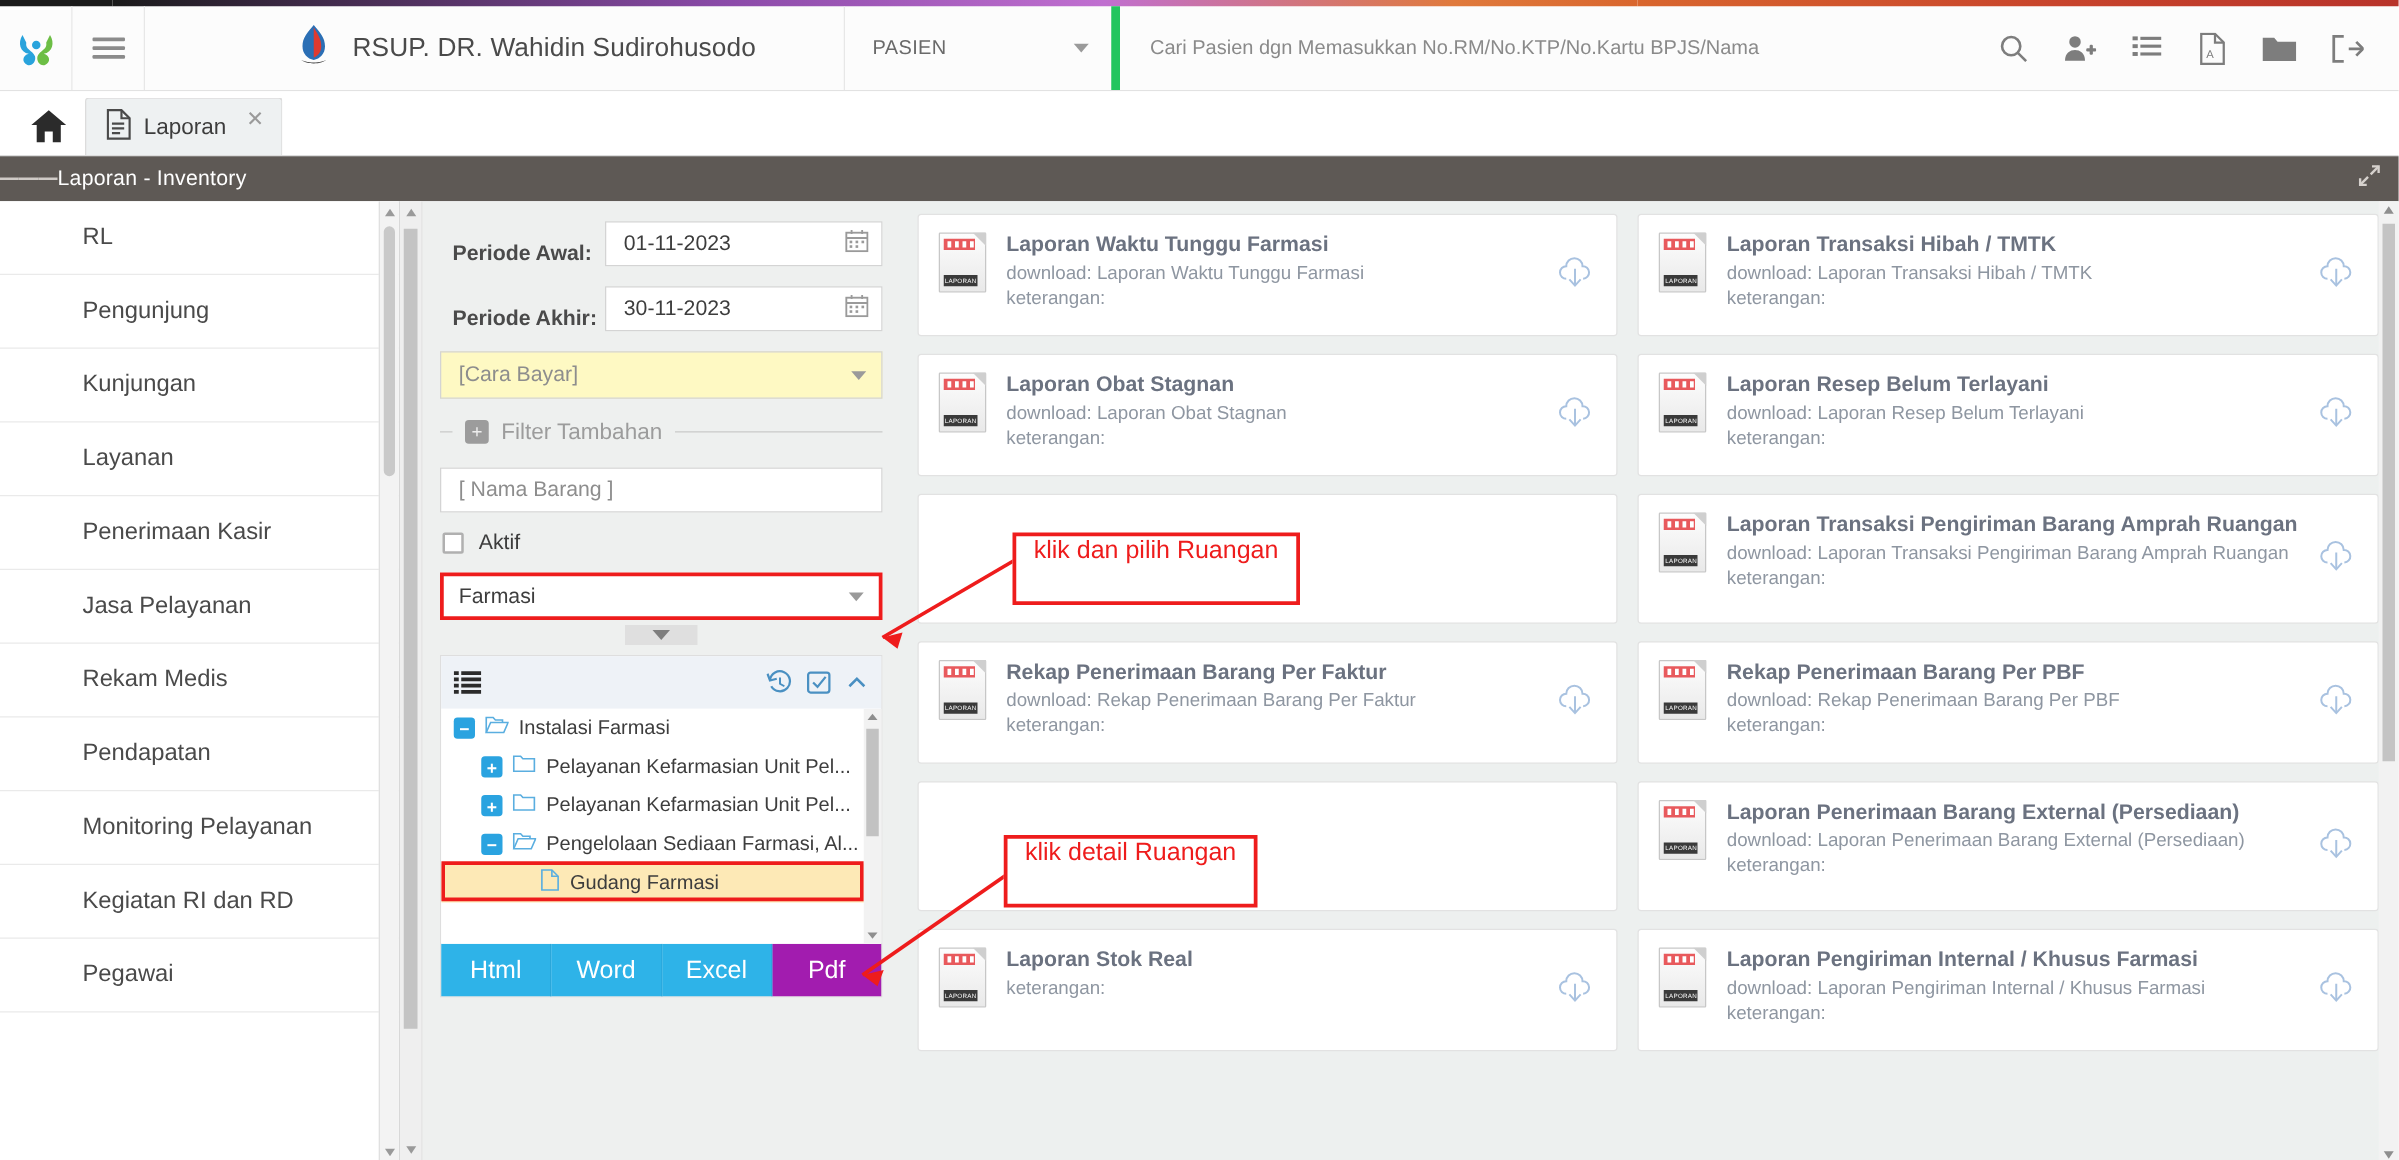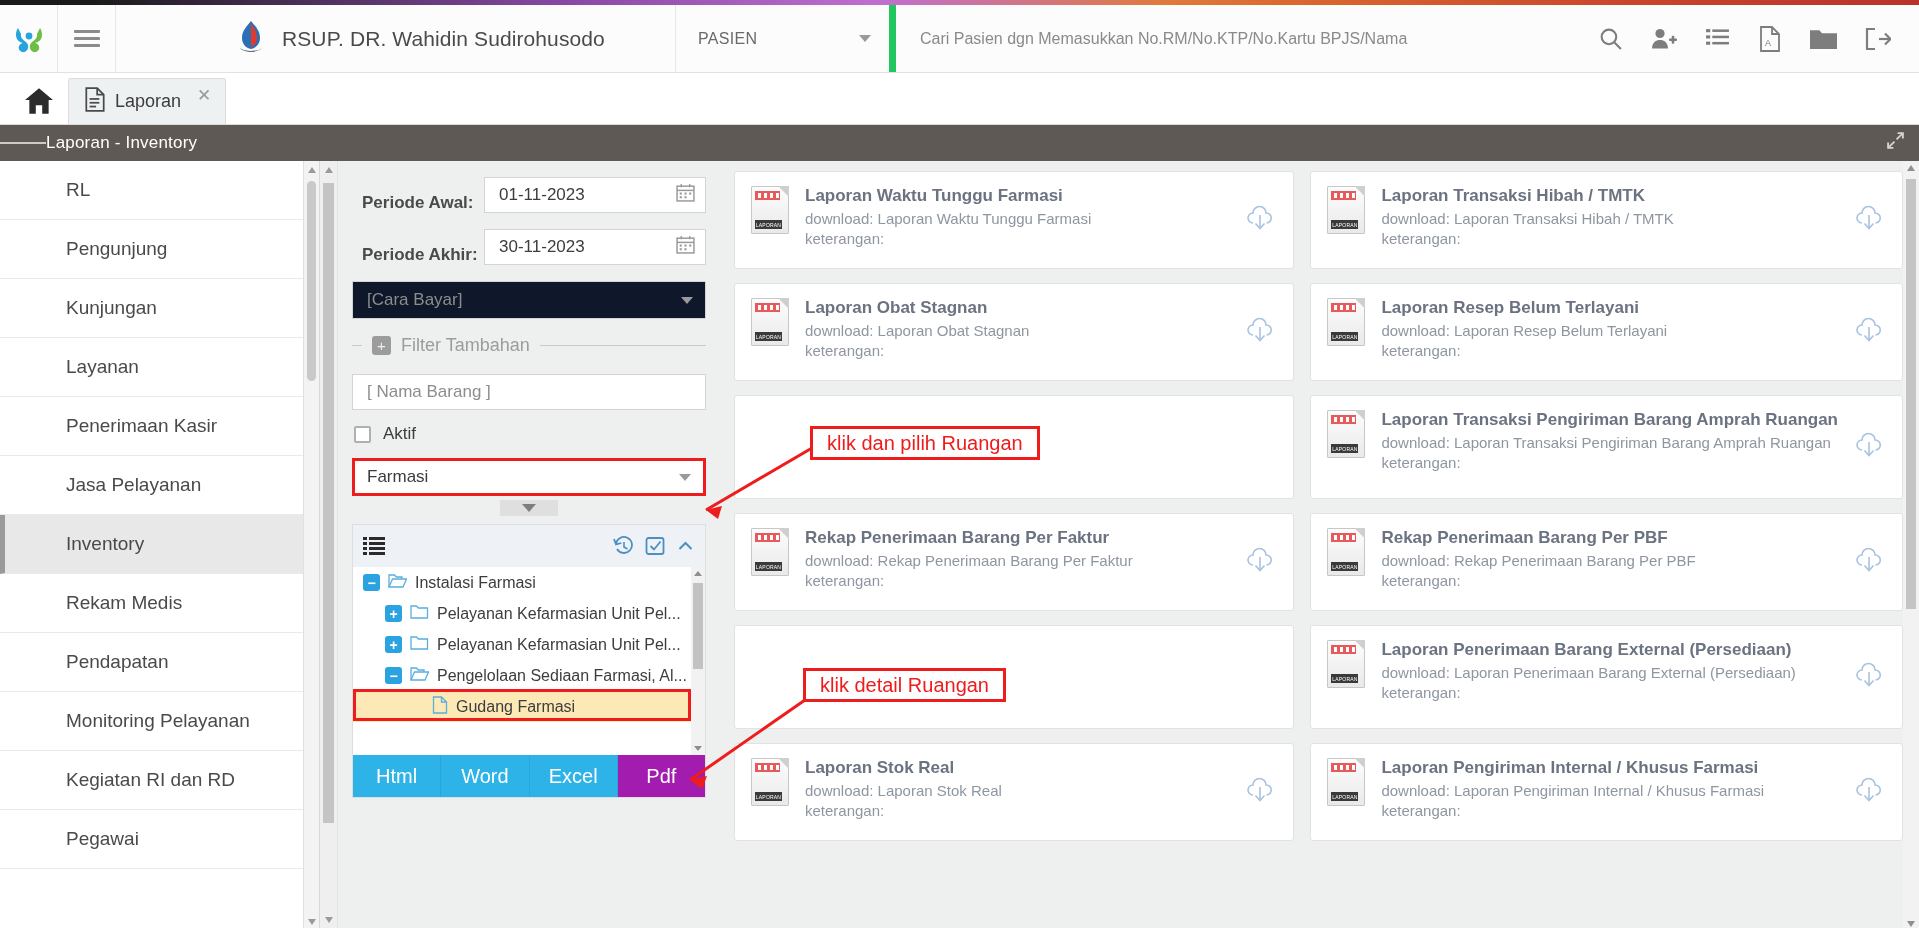--- a/index.html
+++ b/index.html
@@ -102,21 +102,21 @@
   .fp-inner { flex:1; padding: 16px 14px 0 14px; }
 
   .frow { display:flex; align-items:flex-end; margin-bottom: 16px; }
   .flabel { width: 132px; font-size:17px; color:#4a4a4a; font-weight:600; padding-left:10px;}
   .fdate {
     flex:1; height: 36px; background:#fff; border:1px solid #d4d4d4;
     display:flex; align-items:center; justify-content:space-between; padding: 0 10px 0 14px;
     font-size:17px; color:#3d3d3d; cursor:text;
   }
   .fselect {
-    height: 38px; background:#0f172a; border:1px solid #d4d4d4; margin-bottom: 16px;
+    height: 38px; background:#fef9c3; border:1px solid #d4d4d4; margin-bottom: 16px;
     display:flex; align-items:center; justify-content:space-between; padding: 0 12px 0 14px;
     font-size:17px; color:#8d8d8d; cursor:pointer;
   }
   .fdivider { display:flex; align-items:center; gap:10px; margin: 10px 0 18px 0; color:#a3a3a3; }
   .fdivider .dash { width:10px; height:1px; background:#c9c9c9;}
   .fdivider .line { flex:1; height:1px; background:#c9c9c9;}
   .fdivider .plus {
     width:19px;height:19px;border-radius:3px;background:#9c9c9c;color:#eee;
     display:flex;align-items:center;justify-content:center;font-size:15px;line-height:1;cursor:pointer;
   }
@@ -199,21 +199,21 @@
   }
 
   .rep-scroll { position:absolute; right:0; top:0; width:16px; height:100%; background:#f2f2f2;}
   .rep-scroll .thumb { position:absolute; left:3px; top:18px; width:10px; height:430px; background:#c4c4c4;}
   .rep-scroll .arrow-up { position:absolute; left:4px; top:4px; width:0;height:0;border-left:4px solid transparent;border-right:4px solid transparent;border-bottom:6px solid #8e8e8e;}
   .rep-scroll .arrow-dn { position:absolute; left:4px; bottom:4px; width:0;height:0;border-left:4px solid transparent;border-right:4px solid transparent;border-top:6px solid #8e8e8e;}
 
   
   .anno {
     position:absolute; border:3px solid #ee1c1c; background:#fff;
-    display:flex; align-items:center; padding: 0 14px; height:34px;
+    display:flex; padding: 0 14px; height:58px;
     font-size:20px; color:#ee1c1c; white-space:nowrap; z-index:40;
   }
   .anno-svg { position:absolute; inset:0; pointer-events:none; z-index:39; }
 </style>
 </head>
 <body>
 
 <div class="top-strip">
   <i style="flex:0 0 90px;background:#1a1a1a"></i>
   <i style="flex:0 0 1220px;background:linear-gradient(90deg,#1a1a1a,#8a4aa8 40%,#c06fd0 65%,#e07a3c 88%,#d9662e 100%)"></i>
@@ -357,23 +357,20 @@
       </div>
     <div class="nav-item">
         <span>Layanan</span>
       </div>
     <div class="nav-item">
         <span>Penerimaan Kasir</span>
       </div>
     <div class="nav-item">
         <span>Jasa Pelayanan</span>
       </div>
-    <div class="nav-item active">
-        <span>Inventory</span>
-      </div>
     <div class="nav-item">
         <span>Rekam Medis</span>
       </div>
     <div class="nav-item">
         <span>Pendapatan</span>
       </div>
     <div class="nav-item">
         <span>Monitoring Pelayanan</span>
       </div>
     <div class="nav-item">
@@ -677,21 +674,20 @@
             <span class="redbar">
                 <i style="left:3px"></i>
                 <i style="left:9px"></i>
                 <i style="left:15px"></i>
                 <i style="left:21px"></i>
               </span>
             <span class="tag">LAPORAN</span>
           </span>
           <span class="rtexts">
             <span class="rtitle" style="display:block">Laporan Stok Real</span>
-            <span class="rsub" style="display:block">download: Laporan Stok Real</span>
             <span class="rket" style="display:block">keterangan:</span>
           </span>
           <span class="rdl">
             <svg width="30" height="28" viewBox="0 0 30 28" fill="none" stroke="#a9c2e0" stroke-width="1.6">
               <path d="M8 19 A5 5 0 0 1 8 9 A6.5 6.5 0 0 1 21 9 A5 5 0 0 1 21.5 19"></path>
               <path d="M15 11 V24"></path>
                 <path d="M10.5 19.5 L15 24.5 L19.5 19.5"></path>
             </svg>
           </span>
         </div>

